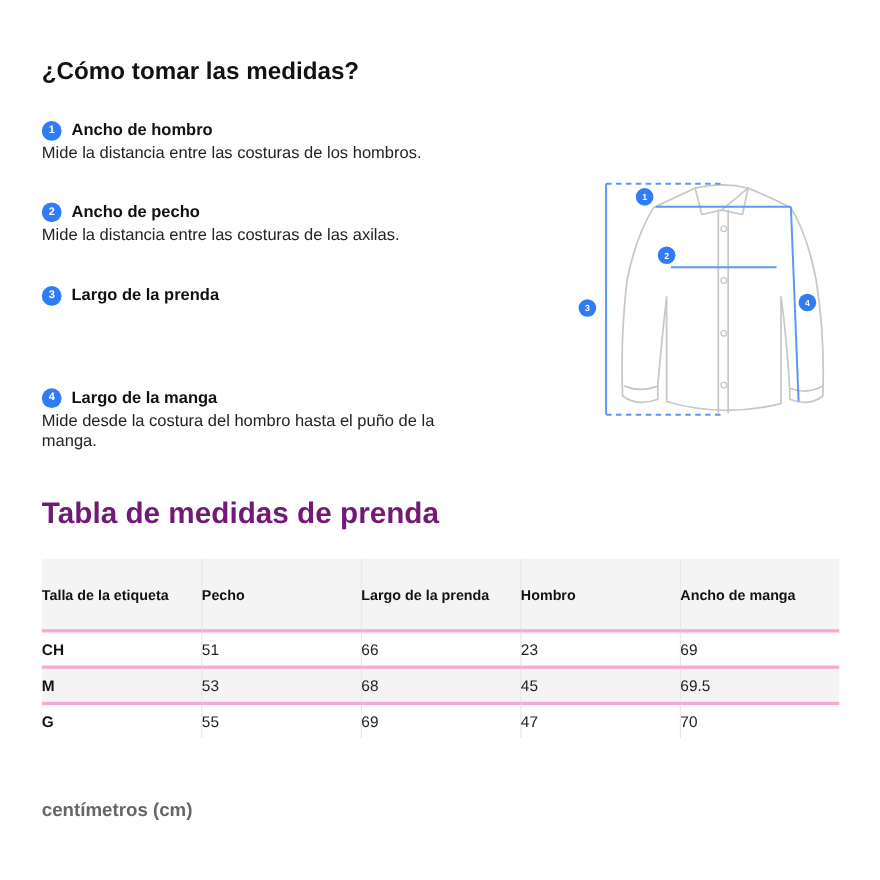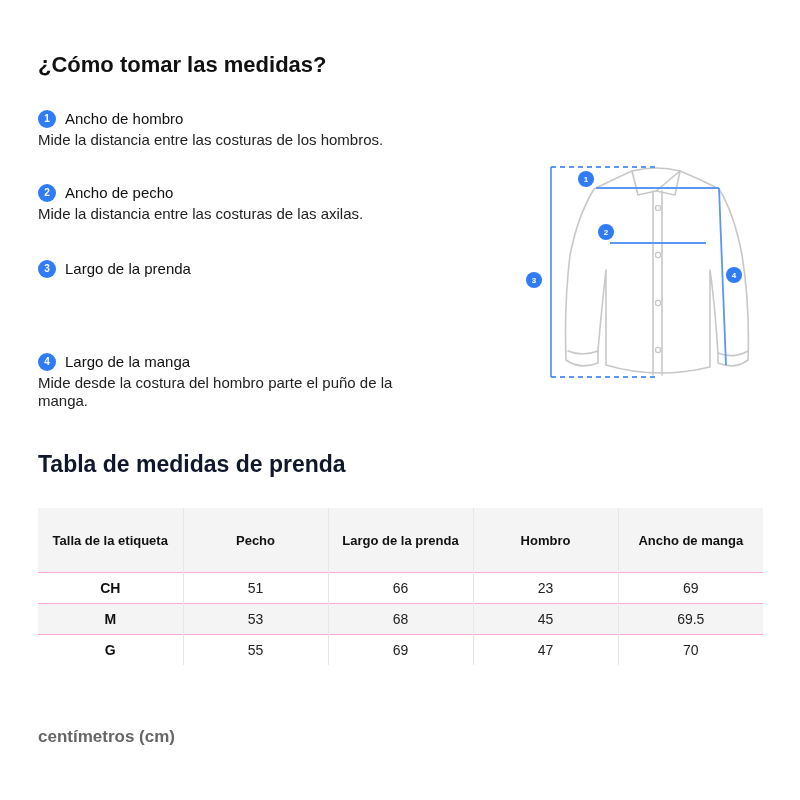--- a/index.html
+++ b/index.html
@@ -1,28 +1,28 @@
 <!DOCTYPE html>
 <html><head>
 <meta charset="utf-8">
 <style>
   html, body { margin: 0; padding: 0; background: #ffffff; }
   body { width: 800px; height: 800px; position: relative; font-family: "Liberation Sans", sans-serif; color: #111; overflow: hidden; }
   .h1 { position: absolute; left: 38px; top: 52px; font-size: 22px; font-weight: bold; margin: 0; color: #111; }
   .step { position: absolute; left: 38px; width: 420px; }
   .step .badge { position: absolute; left: 0; top: 1px; width: 18px; height: 18px; border-radius: 50%; background: #2f7cf6; color: #fff; font-size: 10px; font-weight: bold; line-height: 18px; text-align: center; }
-  .step .title { margin-left: 27px; font-size: 15px; font-weight: normal; color: #111; line-height: 20px; }
+  .step .title { margin-left: 27px; font-size: 15px; font-weight: bold; color: #111; line-height: 20px; }
   .step .desc { font-size: 15px; color: #222; line-height: 18px; margin-top: 2px; width: 380px; }
   .diagram { position: absolute; left: 520px; top: 155px; width: 240px; height: 235px; }
-  .h2 { position: absolute; left: 38px; top: 451px; font-size: 23px; font-weight: bold; margin: 0; color: #0f172a; }
+  .h2 { position: absolute; left: 38px; top: 451px; font-size: 27px; font-weight: bold; margin: 0; color: #701a75; }
   table.sizes { position: absolute; left: 38px; top: 508px; width: 725px; border-collapse: collapse; table-layout: fixed; }
-  table.sizes th, table.sizes td { text-align: center; border-right: 1px solid #e6e6e6; padding: 0; }
+  table.sizes th, table.sizes td { text-align: left; border-right: 1px solid #e6e6e6; padding: 0; }
   table.sizes th:last-child, table.sizes td:last-child { border-right: none; }
   table.sizes thead th { background: #f4f4f4; height: 64px; font-size: 13px; font-weight: bold; color: #111; }
-  table.sizes tbody td { height: 30px; font-size: 14px; color: #222; border-top: 1px solid #f9a8d4; }
+  table.sizes tbody td { height: 30px; font-size: 14px; color: #222; border-top: 3px solid #f9a8d4; }
   table.sizes tbody tr:nth-child(even) td { background: #f4f4f4; }
   table.sizes tbody td.size { font-weight: bold; color: #111; }
   .unit { position: absolute; left: 38px; top: 727px; font-size: 17px; font-weight: bold; color: #666; }
 </style>
 </head>
 <body>
 
 <h1 class="h1">¿Cómo tomar las medidas?</h1>
 
 <div class="step" style="top:109px">
@@ -38,21 +38,21 @@
 </div>
 
 <div class="step" style="top:259px">
   <span class="badge">3</span>
   <div class="title">Largo de la prenda</div>
 </div>
 
 <div class="step" style="top:352px">
   <span class="badge">4</span>
   <div class="title">Largo de la manga</div>
-  <div class="desc">Mide desde la costura del hombro parte el puño de la manga.</div>
+  <div class="desc">Mide desde la costura del hombro hasta el puño de la manga.</div>
 </div>
 
 <div class="diagram">
   <svg width="240" height="235" viewBox="0 0 240 235">
     <g fill="none" stroke="#c8c8c8" stroke-width="1.6" stroke-linejoin="round" stroke-linecap="round">
 
       <path d="M112 16 Q137 10 160 16"></path>
       <path d="M112 16 L118 40 L136 36 L160 16"></path>
       <path d="M160 16 L155 40 L136 36"></path>
 

